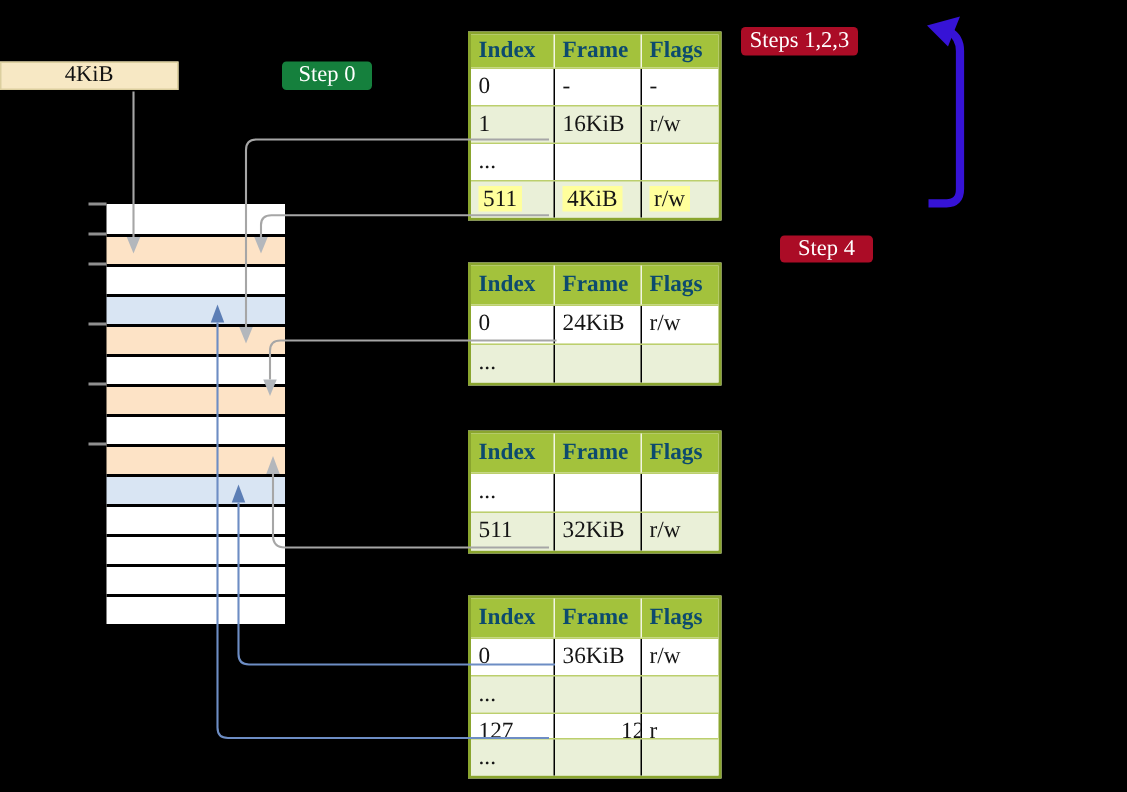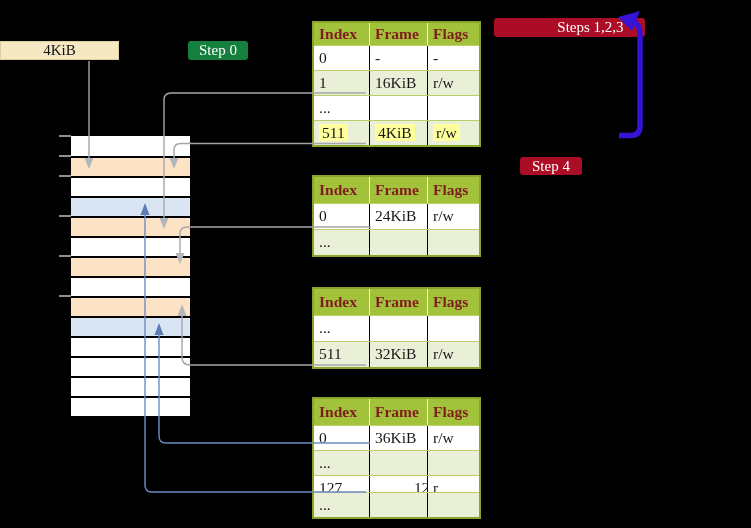--- a/index.html
+++ b/index.html
@@ -12,21 +12,21 @@
     position:absolute;left:0;top:41px;width:119px;height:19px;box-sizing:border-box;
     background:var(--tan,#f7e8c4);border:1px solid #dccf9f;
     text-align:center;font-size:15px;line-height:17px;color:#111;
   }
   
   .badge{
     position:absolute;color:#fff;font-size:15px;text-align:center;
     border-radius:3px;white-space:nowrap;
   }
   #badge-step0    {left:188px;top:41px; width:60px; height:19px;line-height:19px;}
-  #badge-steps123 {left:494px;top:18px; width:109px; height:19px;line-height:19px;padding-left:42px;}
+  #badge-steps123 {left:494px;top:18px; width:78px; height:19px;line-height:19px;}
   #badge-steps1234{left:649px;top:18px; width:100px;height:19px;line-height:19px;}
   #badge-step4    {left:520px;top:157px;width:62px; height:18px;line-height:18px;}
   
   .strip{position:absolute;left:71px;top:136px;width:119px;}
   .strip .frow{height:20px;box-sizing:border-box;border-top:2px solid #000;}
   .strip .frow:first-child{border-top:none;}
   .f-white{background:#ffffff;}
   .f-peach{background:var(--peach,#fde3c6);}
   .f-blue {background:var(--fblue,#d9e5f3);}
   .tick{position:absolute;width:12px;height:2px;background:#8f8f8f;}
@@ -38,21 +38,21 @@
   .trow{display:flex;box-sizing:border-box;border-top:1px solid #bccf6d;}
   .trow.thead{background:var(--hgreen,#a3c23c);border-top:none;}
   .trow.shaded{background:var(--lgreen,#eaf0d8);}
   .cell{
     box-sizing:border-box;padding:1px 0 0 5px;font-size:15.5px;color:#151515;
     white-space:nowrap;overflow:hidden;
   }
   .cell.c0{width:55px;}
   .cell.c1{width:58px;border-left:1.5px solid #000;}
   .cell.c2{flex:1;border-left:1.5px solid #000;}
-  .thead .cell{color:#7f1d1d;font-weight:bold;}
+  .thead .cell{color:#0c4a6e;font-weight:bold;}
   .thead .cell.c1,.thead .cell.c2{border-left:1.5px solid #f2f5e2;}
   .hl{background:var(--yellow,#ffff9c);padding:0 3px;}
   
   #overlay{position:absolute;left:0;top:0;z-index:5;pointer-events:none;}
   .gline{stroke:var(--gray,#a6a6a6);stroke-width:1.4;fill:none;}
   .ghead{fill:#b3b7bc;}
   .bline{stroke:var(--bconn,#6d8dc4);stroke-width:1.4;fill:none;}
   .bhead{fill:#5c7eb5;}
   .loop {stroke:var(--loopblue,#3613d6);stroke-width:5.5;fill:none;}
   .loophead{fill:var(--loopblue,#3613d6);}

